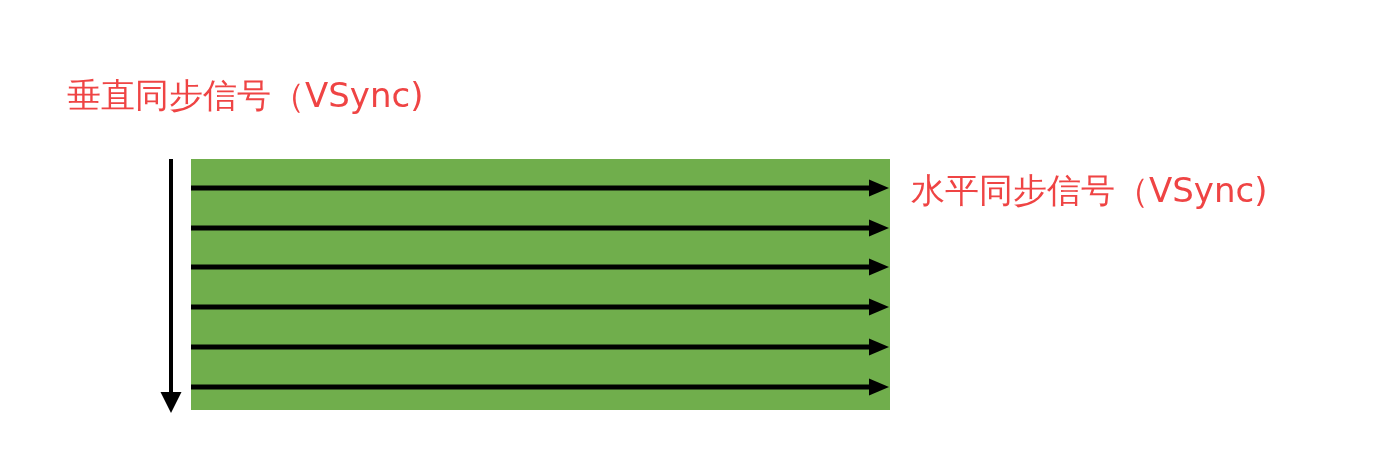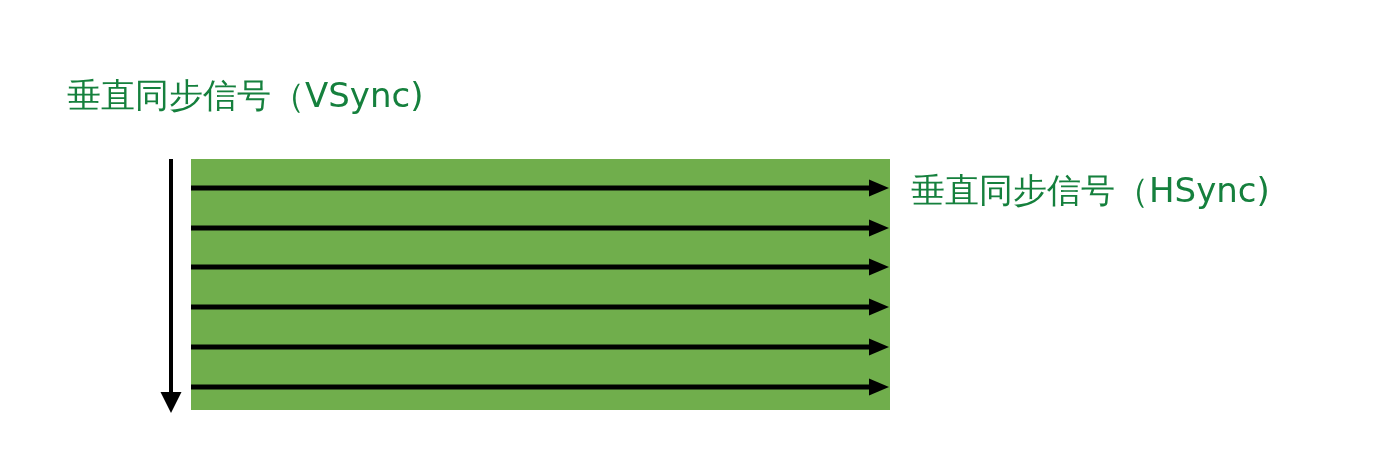--- a/index.html
+++ b/index.html
@@ -16,21 +16,21 @@
     width: 1384px;
     height: 468px;
     background: #ffffff;
     overflow: hidden;
   }
 
   
   .label {
     position: absolute;
     white-space: pre;
-    color: #15803d;
+    color: #ef4444;
     font-family: "DejaVu Sans", "Liberation Sans", sans-serif;
     font-size: 34px;
     line-height: 1;
     letter-spacing: 0px;
   }
   #vsync-label {
     left: 67px;
     top: 78px;
   }
   #hsync-label {
@@ -97,15 +97,15 @@
       <polygon points="889,347 869,338.5 869,355.5" fill="#000000"></polygon>
     </g>
     <g class="scan-line-group">
       <line x1="191" y1="387" x2="870" y2="387" stroke="#000000" stroke-width="5"></line>
       <polygon points="889,387 869,378.5 869,395.5" fill="#000000"></polygon>
     </g>
   </svg>
 
   <div class="label" id="vsync-label">垂直同步信号（VSync)</div>
 
-  <div class="label" id="hsync-label">垂直同步信号（HSync)</div>
+  <div class="label" id="hsync-label">水平同步信号（VSync)</div>
 
 </div>
 
 </body></html>

